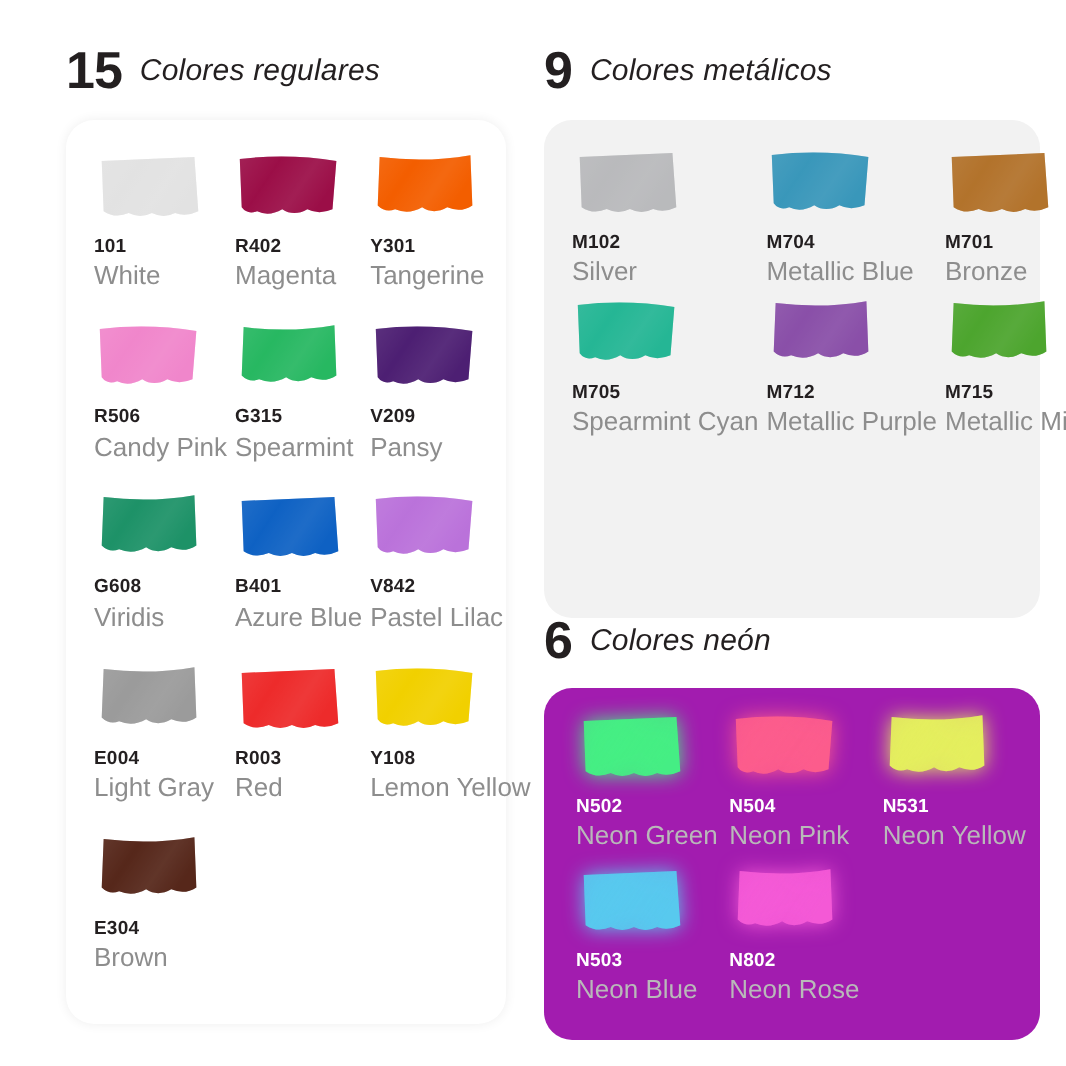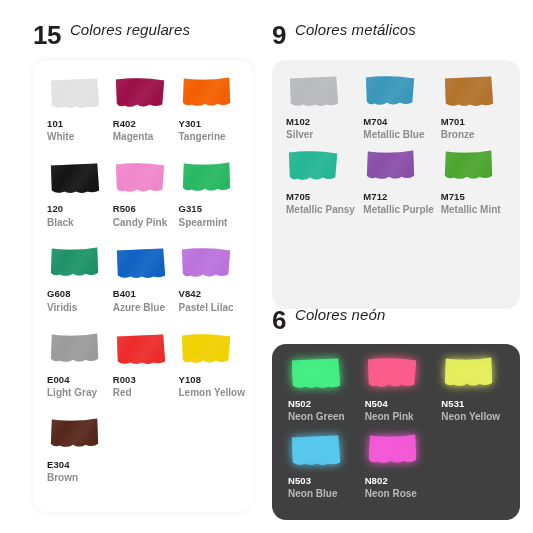--- a/index.html
+++ b/index.html
@@ -17,21 +17,21 @@
   .page {
     position: relative;
     width: 533px;
     height: 533px;
     background: #ffffff;
   }
 
   
   .section-head {
     display: flex;
-    align-items: flex-start;
+    align-items: center;
     gap: 9px;
   }
   .section-count {
     font-size: 26px;
     font-weight: 700;
     color: #231f20;
     letter-spacing: -0.5px;
     line-height: 1;
   }
   .section-title {
@@ -62,21 +62,21 @@
     top: 60px;
     width: 248px;
     height: 249px;
     background: #f2f2f2;
   }
   .panel-neon {
     left: 272px;
     top: 344px;
     width: 248px;
     height: 176px;
-    background: #404040;
+    background: #a21caf;
   }
 
   .head-regular { position: absolute; left: 33px; top: 22px; }
   .head-metallic { position: absolute; left: 272px; top: 22px; }
   .head-neon { position: absolute; left: 272px; top: 307px; }
 
   
   .grid {
     display: grid;
     grid-template-columns: repeat(3, 1fr);
@@ -117,22 +117,22 @@
 
   .code {
     font-size: 9.5px;
     font-weight: 700;
     color: #231f20;
     line-height: 1.2;
     letter-spacing: 0.1px;
     white-space: nowrap;
   }
   .name {
-    font-size: 10px;
-    font-weight: 700;
+    font-size: 13px;
+    font-weight: 400;
     color: #8d8d8d;
     line-height: 1.3;
     margin-top: 1px;
     white-space: nowrap;
   }
   .panel-neon .code { color: #ffffff; }
   .panel-neon .name { color: #b9b9b9; }
 
   .glow { filter: drop-shadow(0 0 5px currentColor); }
 </style>
@@ -209,38 +209,20 @@
               <path d="M5,2 Q29,5 52,1 L53,27 Q47,31 40,28 Q33,32 27,28 Q20,32 13,29 Q8,31 4,27 Z" fill="#f35e00" opacity="0.35"></path>
             </svg>
           </div>
           <div class="code">Y301</div>
           <div class="name">Tangerine</div>
         </div>
         <div class="swatch-cell">
           <div class="mark-wrap">
             <svg viewBox="0 0 58 36" xmlns="http://www.w3.org/2000/svg">
               <defs>
-                <linearGradient id="gregular3" x1="0" y1="0" x2="1" y2="0.4">
-                  <stop offset="0%" stop-color="#141414" stop-opacity="0.88"></stop>
-                  <stop offset="38%" stop-color="#141414" stop-opacity="1"></stop>
-                  <stop offset="72%" stop-color="#141414" stop-opacity="0.9"></stop>
-                  <stop offset="100%" stop-color="#141414" stop-opacity="1"></stop>
-                </linearGradient>
-              </defs>
-              <path d="M4,4 L52,2 L54,30 Q48,33 42,31 Q36,34 30,31 Q24,34 18,31 Q11,34 5,30 Z" fill="url(#gregular3)"></path>
-              <path d="M4,4 L52,2 L54,30 Q48,33 42,31 Q36,34 30,31 Q24,34 18,31 Q11,34 5,30 Z" fill="#141414" opacity="0.35"></path>
-            </svg>
-          </div>
-          <div class="code">120</div>
-          <div class="name">Black</div>
-        </div>
-        <div class="swatch-cell">
-          <div class="mark-wrap">
-            <svg viewBox="0 0 58 36" xmlns="http://www.w3.org/2000/svg">
-              <defs>
                 <linearGradient id="gregular4" x1="0" y1="0" x2="1" y2="0.4">
                   <stop offset="0%" stop-color="#f086cb" stop-opacity="0.88"></stop>
                   <stop offset="38%" stop-color="#f086cb" stop-opacity="1"></stop>
                   <stop offset="72%" stop-color="#f086cb" stop-opacity="0.9"></stop>
                   <stop offset="100%" stop-color="#f086cb" stop-opacity="1"></stop>
                 </linearGradient>
               </defs>
               <path d="M3,3 Q28,0 53,4 L51,29 Q44,32 38,29 Q31,33 25,29 Q18,33 12,30 Q7,32 4,28 Z" fill="url(#gregular4)"></path>
               <path d="M3,3 Q28,0 53,4 L51,29 Q44,32 38,29 Q31,33 25,29 Q18,33 12,30 Q7,32 4,28 Z" fill="#f086cb" opacity="0.35"></path>
             </svg>
@@ -263,20 +245,38 @@
               <path d="M5,2 Q29,5 52,1 L53,27 Q47,31 40,28 Q33,32 27,28 Q20,32 13,29 Q8,31 4,27 Z" fill="#27b862" opacity="0.35"></path>
             </svg>
           </div>
           <div class="code">G315</div>
           <div class="name">Spearmint</div>
         </div>
         <div class="swatch-cell">
           <div class="mark-wrap">
             <svg viewBox="0 0 58 36" xmlns="http://www.w3.org/2000/svg">
               <defs>
+                <linearGradient id="gregular7" x1="0" y1="0" x2="1" y2="0.4">
+                  <stop offset="0%" stop-color="#4d1f73" stop-opacity="0.88"></stop>
+                  <stop offset="38%" stop-color="#4d1f73" stop-opacity="1"></stop>
+                  <stop offset="72%" stop-color="#4d1f73" stop-opacity="0.9"></stop>
+                  <stop offset="100%" stop-color="#4d1f73" stop-opacity="1"></stop>
+                </linearGradient>
+              </defs>
+              <path d="M3,3 Q28,0 53,4 L51,29 Q44,32 38,29 Q31,33 25,29 Q18,33 12,30 Q7,32 4,28 Z" fill="url(#gregular7)"></path>
+              <path d="M3,3 Q28,0 53,4 L51,29 Q44,32 38,29 Q31,33 25,29 Q18,33 12,30 Q7,32 4,28 Z" fill="#4d1f73" opacity="0.35"></path>
+            </svg>
+          </div>
+          <div class="code">V209</div>
+          <div class="name">Pansy</div>
+        </div>
+        <div class="swatch-cell">
+          <div class="mark-wrap">
+            <svg viewBox="0 0 58 36" xmlns="http://www.w3.org/2000/svg">
+              <defs>
                 <linearGradient id="gregular8" x1="0" y1="0" x2="1" y2="0.4">
                   <stop offset="0%" stop-color="#1e9268" stop-opacity="0.88"></stop>
                   <stop offset="38%" stop-color="#1e9268" stop-opacity="1"></stop>
                   <stop offset="72%" stop-color="#1e9268" stop-opacity="0.9"></stop>
                   <stop offset="100%" stop-color="#1e9268" stop-opacity="1"></stop>
                 </linearGradient>
               </defs>
               <path d="M5,2 Q29,5 52,1 L53,27 Q47,31 40,28 Q33,32 27,28 Q20,32 13,29 Q8,31 4,27 Z" fill="url(#gregular8)"></path>
               <path d="M5,2 Q29,5 52,1 L53,27 Q47,31 40,28 Q33,32 27,28 Q20,32 13,29 Q8,31 4,27 Z" fill="#1e9268" opacity="0.35"></path>
             </svg>
@@ -460,21 +460,21 @@
                   <stop offset="38%" stop-color="#25b695" stop-opacity="1"></stop>
                   <stop offset="72%" stop-color="#25b695" stop-opacity="0.9"></stop>
                   <stop offset="100%" stop-color="#25b695" stop-opacity="1"></stop>
                 </linearGradient>
               </defs>
               <path d="M3,3 Q28,0 53,4 L51,29 Q44,32 38,29 Q31,33 25,29 Q18,33 12,30 Q7,32 4,28 Z" fill="url(#gmetallic4)"></path>
               <path d="M3,3 Q28,0 53,4 L51,29 Q44,32 38,29 Q31,33 25,29 Q18,33 12,30 Q7,32 4,28 Z" fill="#25b695" opacity="0.35"></path>
             </svg>
           </div>
           <div class="code">M705</div>
-          <div class="name">Metallic Pansy</div>
+          <div class="name">Spearmint Cyan</div>
         </div>
         <div class="swatch-cell">
           <div class="mark-wrap">
             <svg viewBox="0 0 58 36" xmlns="http://www.w3.org/2000/svg">
               <defs>
                 <linearGradient id="gmetallic5" x1="0" y1="0" x2="1" y2="0.4">
                   <stop offset="0%" stop-color="#8a4fa8" stop-opacity="0.88"></stop>
                   <stop offset="38%" stop-color="#8a4fa8" stop-opacity="1"></stop>
                   <stop offset="72%" stop-color="#8a4fa8" stop-opacity="0.9"></stop>
                   <stop offset="100%" stop-color="#8a4fa8" stop-opacity="1"></stop>

